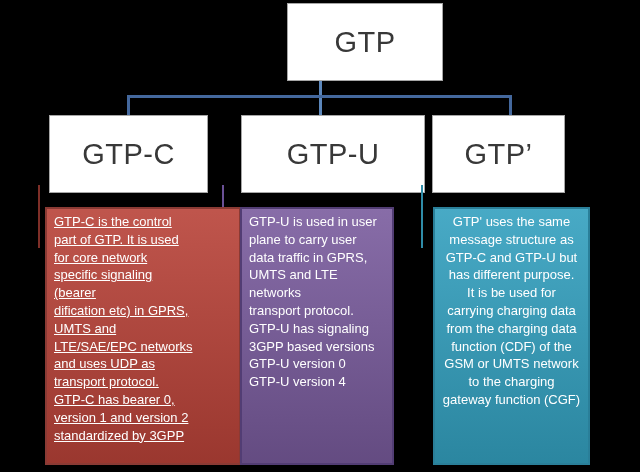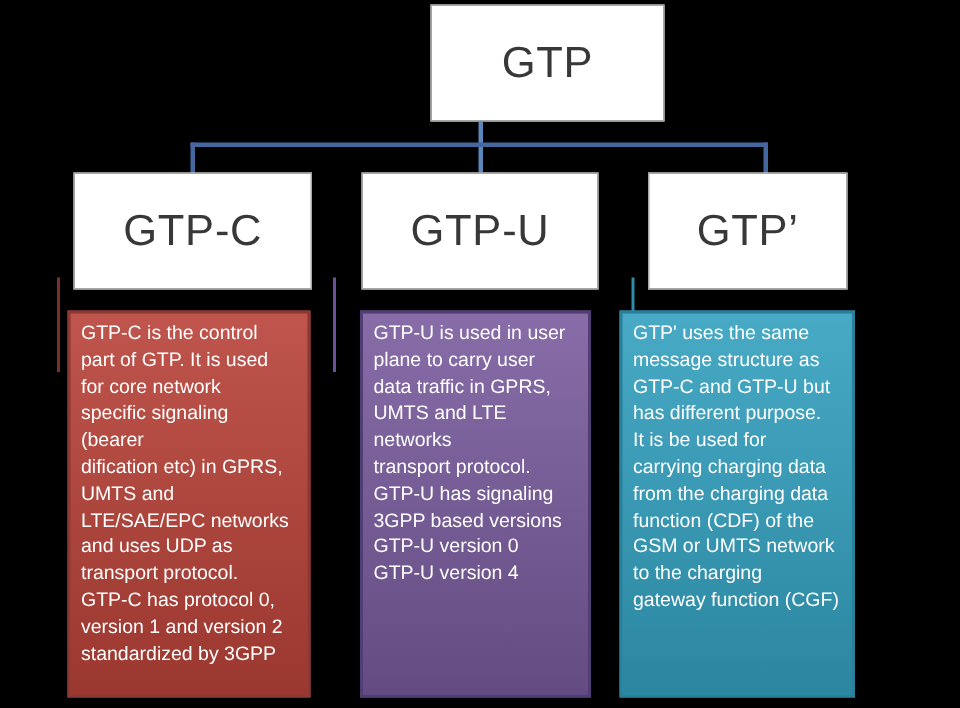--- a/index.html
+++ b/index.html
@@ -25,21 +25,21 @@
     justify-content: center;
     box-sizing: border-box;
   }
   .node .lbl {
     color: var(--node-text, #383838);
     font-size: 29px;
     letter-spacing: 0.5px;
   }
   .node.root { left: 242px; top: 3px;  width: 156px; height: 78px; margin-left: 45px; }
   .node.c1   { left: 49px;  top: 115px; width: 159px; height: 78px; align-items: center; }
-  .node.c2   { left: 241px; top: 115px; width: 158px; height: 78px; }
+  .node.c2   { left: 241px; top: 115px; width: 184px; height: 78px; }
   .node.c3   { left: 432px; top: 115px; width: 133px; height: 78px; }
 
   
   .line { position: absolute; background: var(--connector, #44689d); }
   .stub   { left: 319px; top: 81px; width: 3px;  height: 34px; background: var(--connector-stub, #5c87bb); }
   .hline  { left: 127px; top: 95px; width: 385px; height: 3px; }
   .vleft  { left: 127px; top: 95px; width: 3px;  height: 21px; }
   .vright { left: 509px; top: 95px; width: 3px;  height: 21px; }
 
   
@@ -56,33 +56,35 @@
     box-sizing: border-box;
     border: 2px solid;
     padding: 4px 7px;
     color: var(--panel-text, #fff);
     font-size: 13px;
     line-height: 17.8px;
     overflow: hidden;
   }
   .panel .body div { white-space: nowrap; }
   .panel.p1 {
-    left: 45px; width: 162px;
+    left: 45px; width: 196px;
     background: linear-gradient(180deg, rgba(255,255,255,0.10), rgba(0,0,0,0.16)) var(--panel-red, #b84238);
     border-color: var(--panel-red-border, #8a3a34);
+    text-decoration: underline;
   }
   .panel.p2 {
     left: 240px; width: 154px;
     background: linear-gradient(180deg, rgba(255,255,255,0.10), rgba(0,0,0,0.18)) var(--panel-purple, #7a5c9e);
     border-color: var(--panel-purple-border, #523d74);
   }
   .panel.p3 {
-    left: 413px; width: 157px;
+    left: 433px; width: 157px;
     background: linear-gradient(180deg, rgba(255,255,255,0.10), rgba(0,0,0,0.16)) var(--panel-teal, #33a0bf);
     border-color: var(--panel-teal-border, #2a7f99);
+    text-align: center;
   }
 </style>
 </head>
 <body>
 
 <div class="stage">
 
   <div class="node root">
     <span class="lbl">GTP</span>
   </div>
@@ -111,21 +113,21 @@
         <div>GTP-C  is the control</div>
         <div>part of GTP. It is used</div>
         <div>for core network</div>
         <div>specific signaling</div>
         <div>(bearer</div>
         <div>dification etc) in GPRS,</div>
         <div>UMTS and</div>
         <div>LTE/SAE/EPC networks</div>
         <div>and uses UDP as</div>
         <div>transport protocol.</div>
-        <div>GTP-C has protocol 0,</div>
+        <div>GTP-C has bearer 0,</div>
         <div>version 1 and version 2</div>
         <div>standardized by 3GPP</div>
       </div>
   </div>
   <div class="panel p2">
     <div class="body">
         <div>GTP-U is used in user</div>
         <div>plane to carry user</div>
         <div>data traffic in GPRS,</div>
         <div>UMTS and LTE</div>

